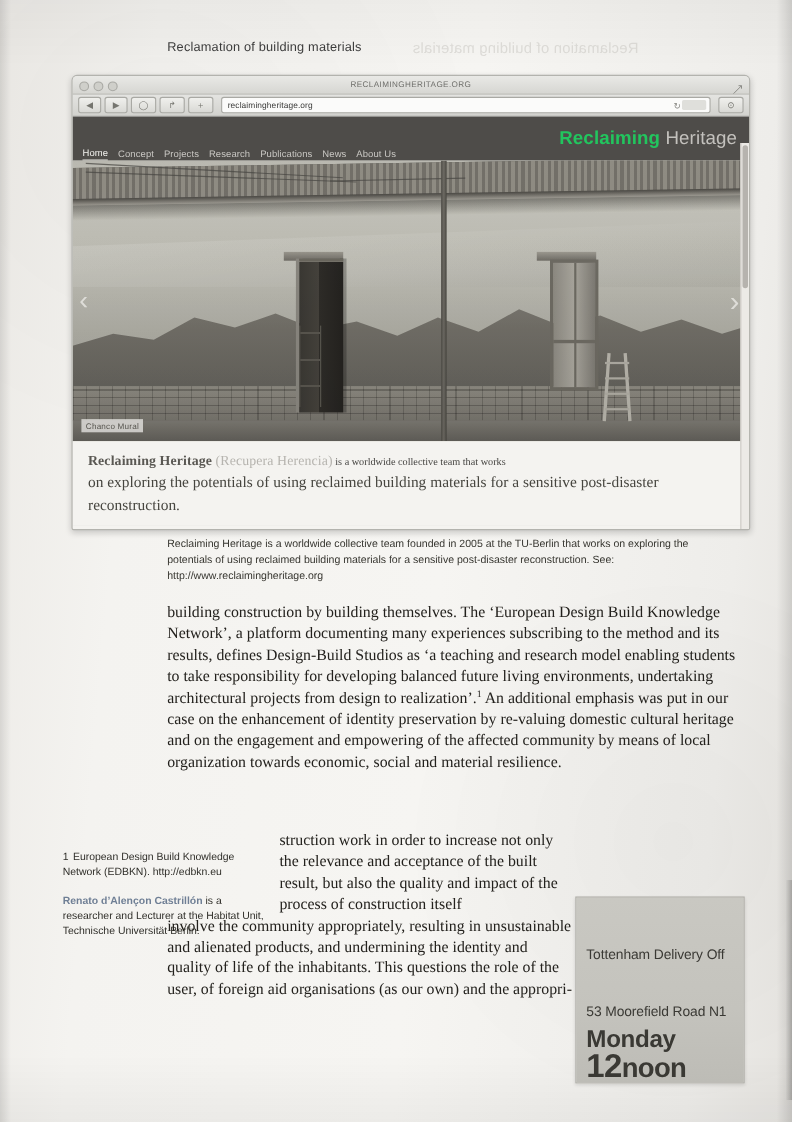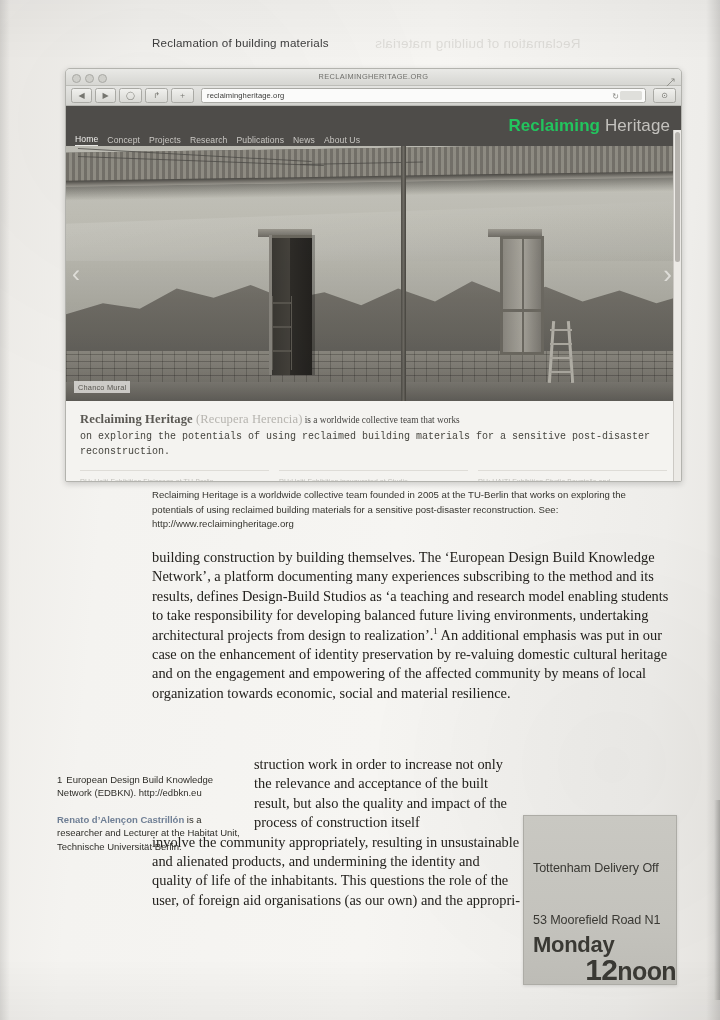--- a/index.html
+++ b/index.html
@@ -254,21 +254,21 @@
   }
 
   
   .hero-caption{
     background:#f4f3f0;padding:9px 14px 7px 14px;
   }
   .hc-line1{font-family:Liberation Serif, serif;font-size:9.3px;line-height:1.45;color:#444340;}
   .hc-strong{font-weight:bold;font-size:12.6px;color:#5a5853;letter-spacing:.1px;}
   .hc-paren{font-size:12.6px;color:#b6b4af;letter-spacing:.1px;}
   .hc-line2{
-    font-family:Liberation Mono, monospace;font-size:10px;color:#46453f;
+    font-family:Liberation Serif, serif;font-size:14px;color:#46453f;
     line-height:1.5;margin-top:1px;
   }
 
   
   .teaser-row{
     display:flex;gap:10px;padding:7px 14px 0 14px;
     background:#f4f3f0;
   }
   .teaser{
     flex:1;font-family:"Liberation Sans",sans-serif;
@@ -332,21 +332,21 @@
     background:linear-gradient(180deg,#c9c8c2 0%,#c4c3bd 60%,#bdbcb6 100%);
     border:1px solid #adaca6;
     overflow:hidden;
     font-family:"Liberation Sans",sans-serif;
     color:#3a3934;
     box-shadow:0 1px 3px rgba(0,0,0,.12);
   }
   #ad .ad-inner{padding:8px 0 0 9px;}
   .ad-l1,.ad-l2{font-size:12.6px;line-height:1.28;white-space:nowrap;letter-spacing:-.1px;margin-top:36px;}
   .ad-day{font-size:22px;font-weight:bold;line-height:1.1;margin-top:5px;letter-spacing:-.3px;}
-  .ad-time{font-size:30px;font-weight:bold;line-height:1.0;letter-spacing:-.6px;margin-top:-2px;text-align:right;}
+  .ad-time{font-size:30px;font-weight:bold;line-height:1.0;letter-spacing:-.6px;margin-top:-2px;}
   .ad-time .noon{font-size:25px;}
   .ad-rule{height:1px;background:#8e8d87;margin:9px 10px 0 0;}
   .ad-sub{font-size:10.4px;font-weight:bold;margin-top:6px;}
   .ad-fine{font-size:6.6px;line-height:1.55;color:#6a6963;margin-top:3px;white-space:nowrap;}
 
   
   #ad-edge{
     position:absolute;right:0;top:800px;width:6px;height:200px;
     background:linear-gradient(270deg,rgba(0,0,0,.18),rgba(0,0,0,0));
   }

